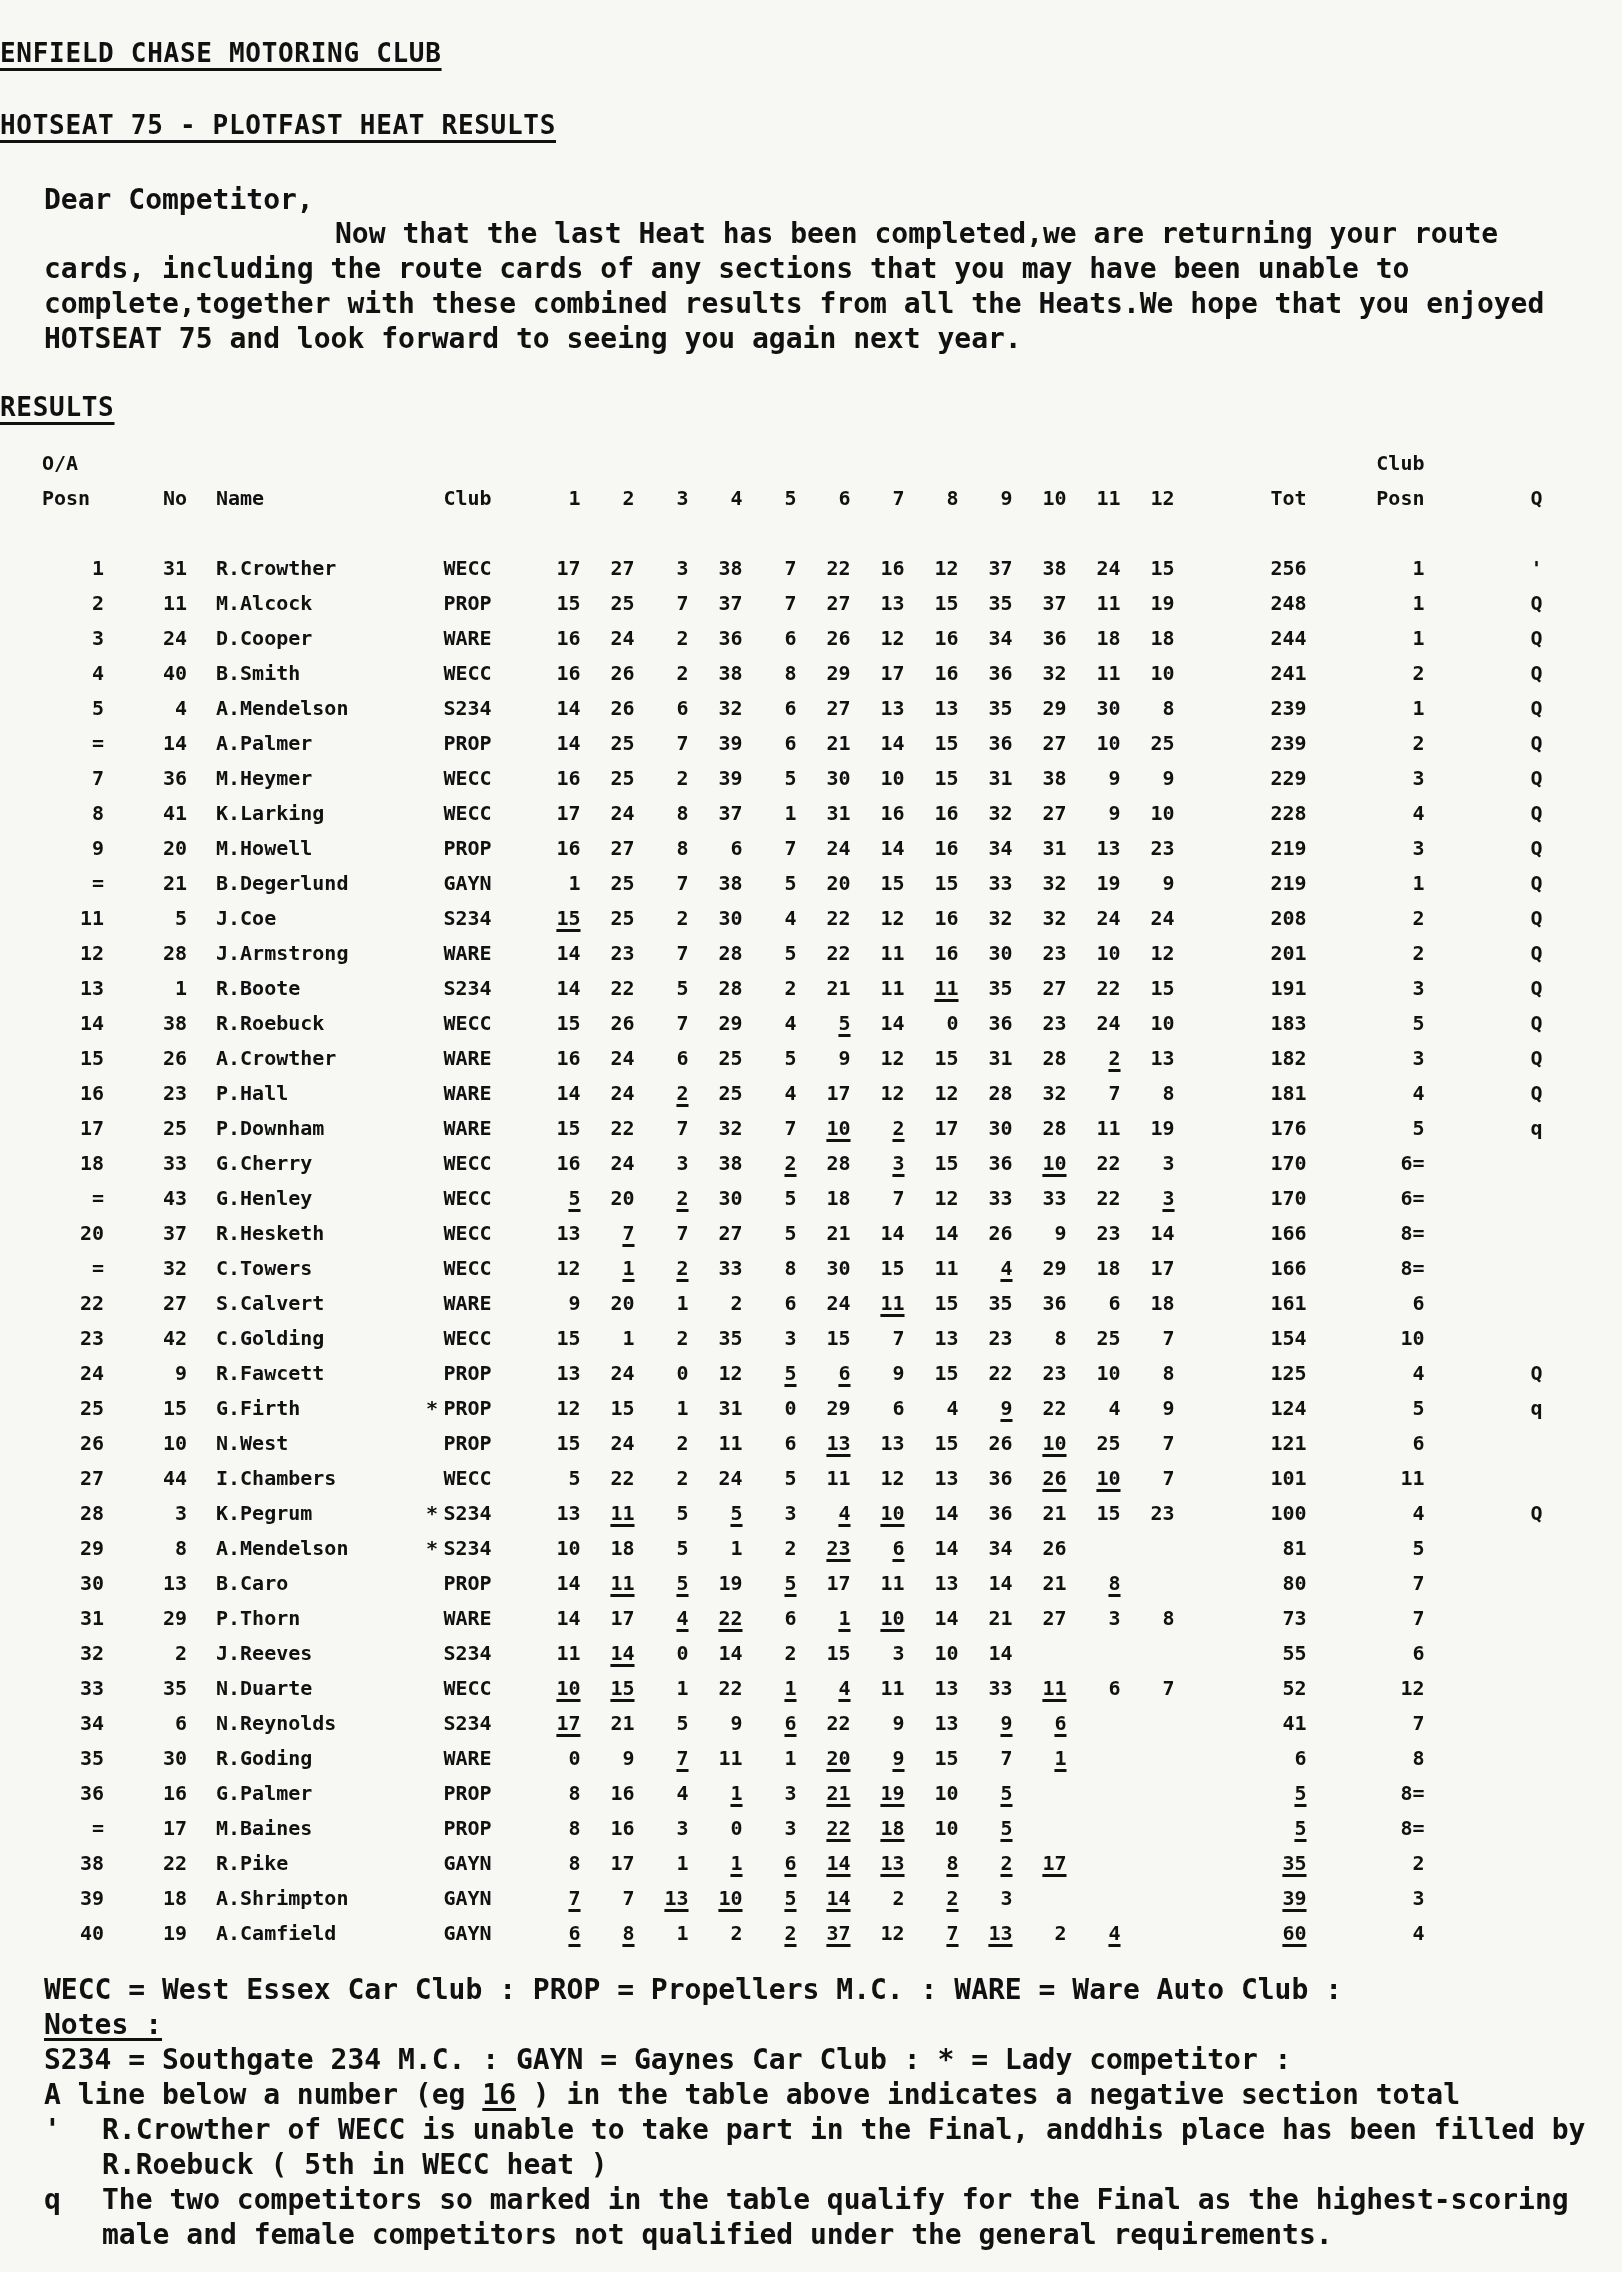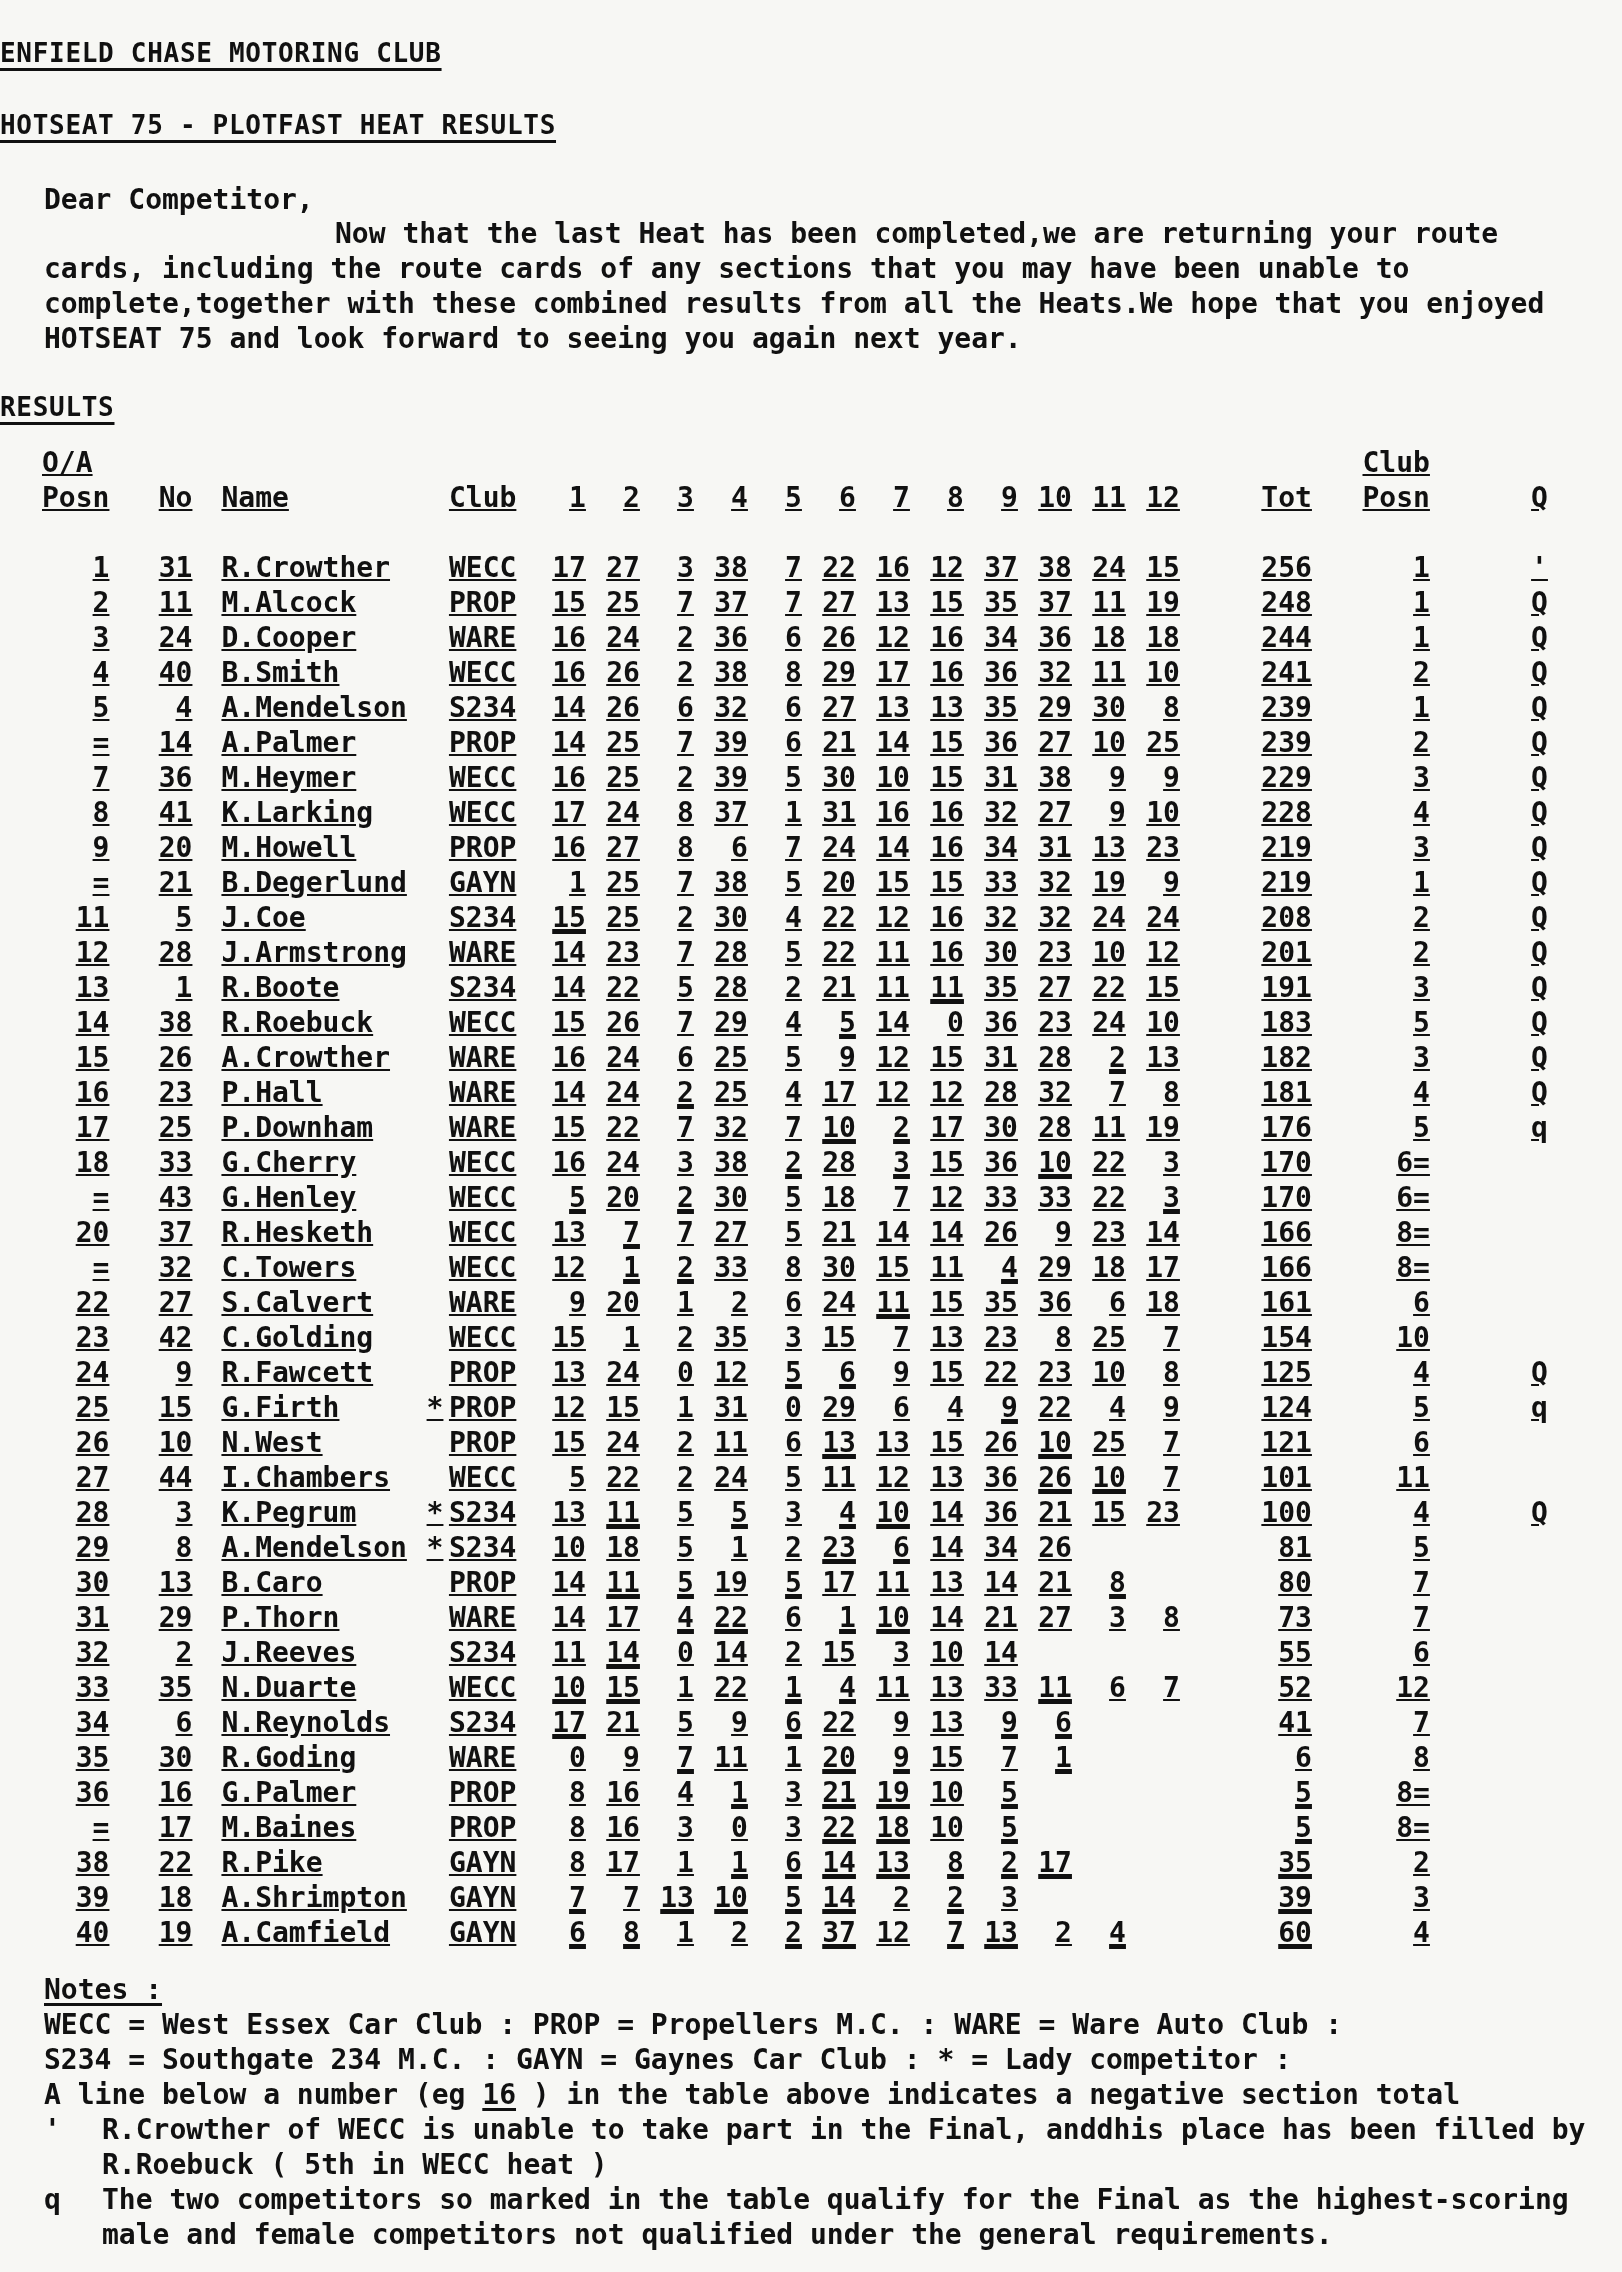--- a/index.html
+++ b/index.html
@@ -16,21 +16,21 @@
   .center-title span { text-decoration:underline; text-decoration-thickness:2.8px; text-underline-offset:5.5px; }
   #title1 { top:38px; }
   #title2 { top:110px; }
   .letter { position:absolute; left:44px; width:1552px; font-size:28px; font-weight:bold; line-height:35px; }
   #greeting { top:182px; }
   #body-text { top:216px; text-indent:291px; }
   #results-heading { top:392px; }
 
   table.results {
     position:absolute; left:42px; top:444px; border-collapse:collapse;
-    font-size:28px; font-weight:bold;text-decoration:underline;
+    font-size:20px; font-weight:bold;
   }
   table.results td, table.results th {
     padding:0; height:35px; line-height:32px; white-space:nowrap; vertical-align:bottom;
   }
   table.results th { font-weight:bold; text-align:right; vertical-align:bottom; }
   .c-pos { width:62px; text-align:right; }
   .c-no  { width:83px; text-align:right; }
   .c-name{ width:201px; text-align:left; padding-left:29px !important; }
   .c-name-h { text-align:left !important; padding-left:29px !important; }
   .c-star{ width:21px; text-align:right; }
@@ -985,22 +985,22 @@
           <td class="c-sec"><span class="neg">4</span></td>
           <td class="c-sec"><span></span></td>
           <td class="c-tot"><span class="neg">60</span></td>
           <td class="c-cpos">4</td>
           <td class="c-q"></td>
         </tr>
       </tbody>
   </table>
 
   <div class="notes">
+    <div>WECC = West Essex Car Club : PROP = Propellers M.C.  : WARE = Ware Auto Club  :</div>
     <div><span class="notes-title">Notes :</span></div>
-    <div>WECC = West Essex Car Club : PROP = Propellers M.C.  : WARE = Ware Auto Club  :</div>
     <div>S234 = Southgate 234 M.C.  : GAYN = Gaynes Car Club  :  *   = Lady competitor :</div>
     <div><span>A line below a number (eg </span><span class="neg">16</span><span> ) in the table above indicates a negative section total</span></div>
     <div class="note-row">
       <span class="note-mark">'</span>
       <span class="note-text">R.Crowther of WECC is unable to take part in the Final, anddhis place has been filled by R.Roebuck ( 5th in WECC heat )</span>
     </div>
     <div class="note-row">
       <span class="note-mark">q</span>
       <span class="note-text">The two competitors so marked in the table qualify for the Final as the highest-scoring male and female competitors not qualified under the general requirements.</span>
     </div>

